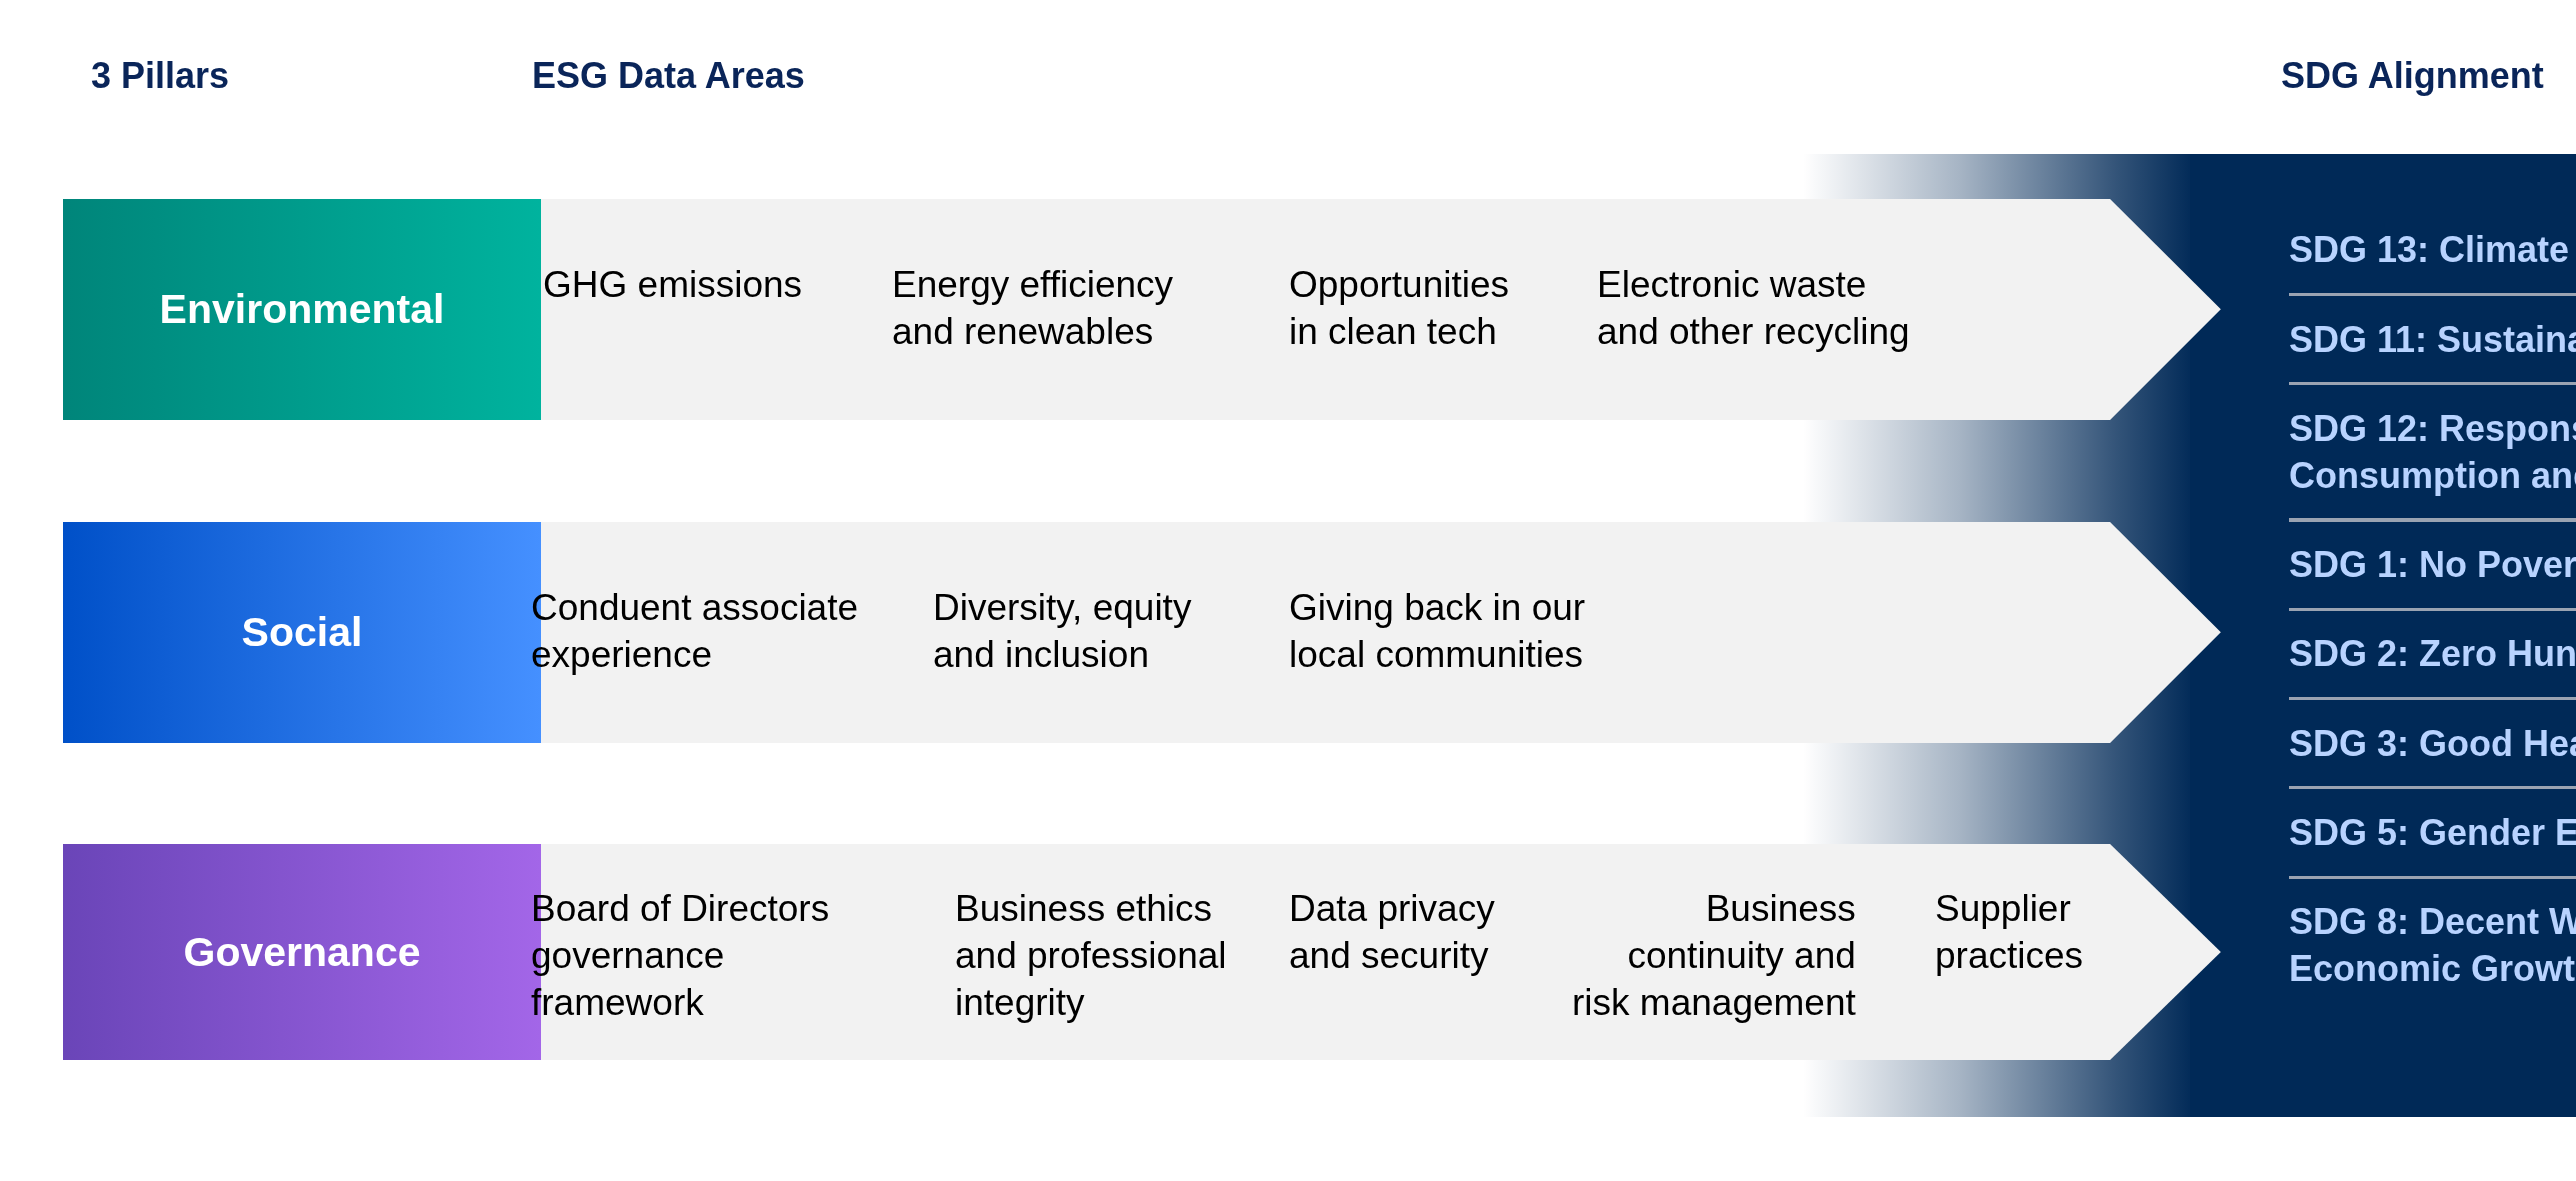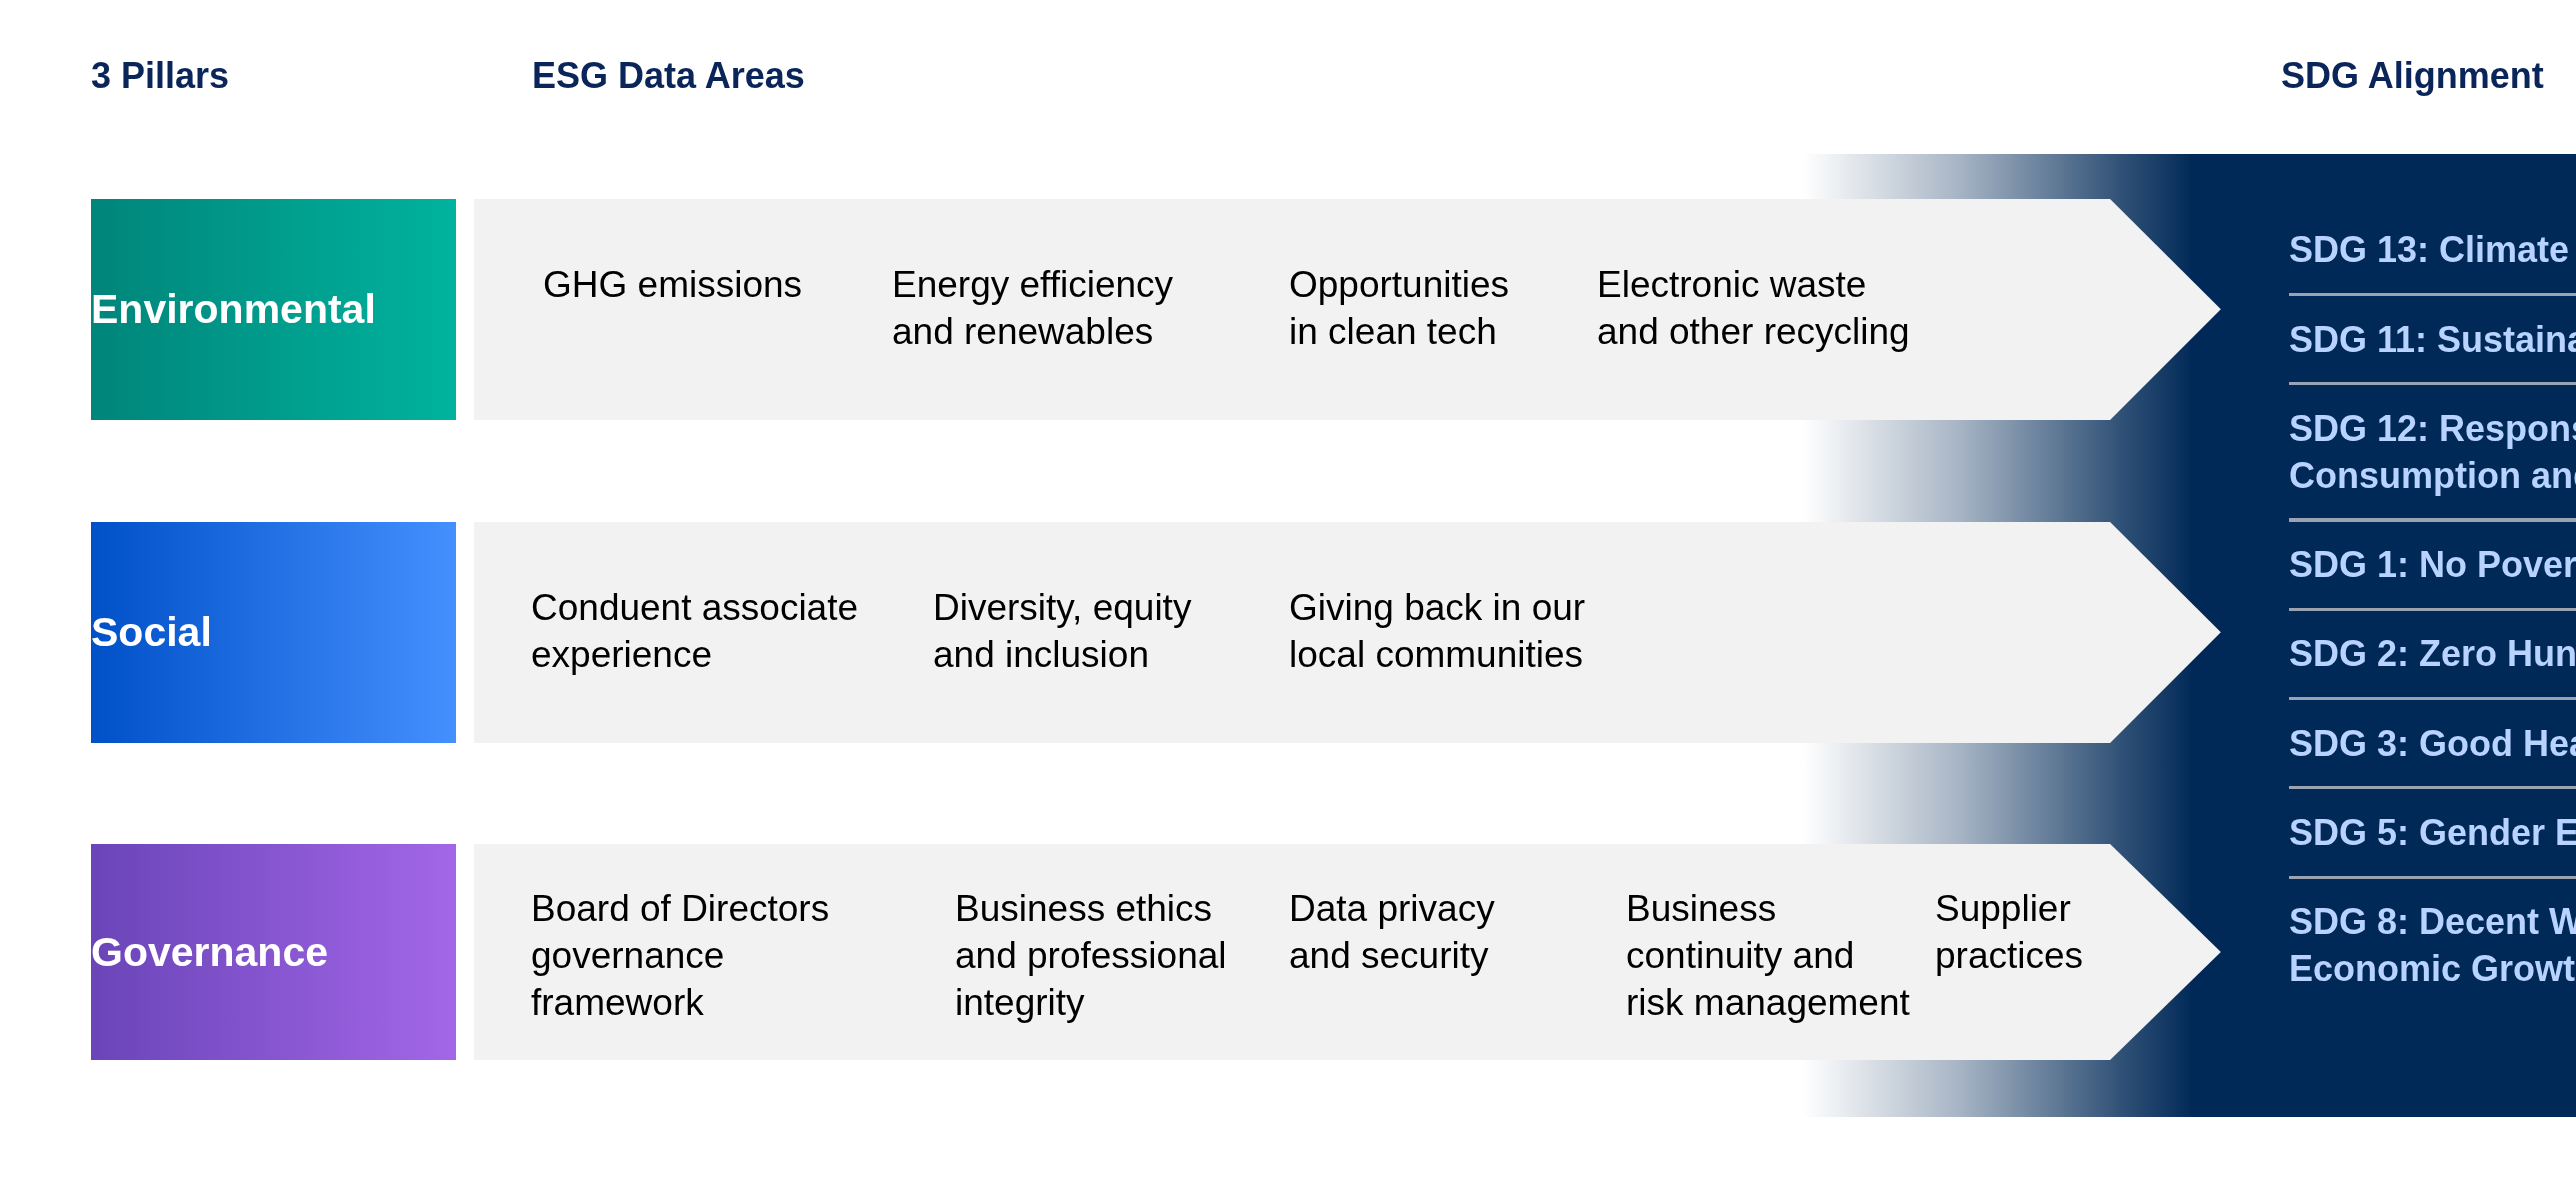--- a/index.html
+++ b/index.html
@@ -1,21 +1,21 @@
 <!DOCTYPE html>
 <html style="font-size:8.2px"><head>
 <meta charset="utf-8">
 <style>
   html,body{margin:0;padding:0;}
   body{width:3091px;height:1182px;position:relative;background:#ffffff;overflow:hidden;font-family:"Liberation Sans",sans-serif;}
   .hdr{position:absolute;top:54px;font-weight:bold;font-size:36px;color:#0a2559;white-space:nowrap;line-height:1.2;}
   .panel-fade{position:absolute;left:1803px;top:154px;width:392px;height:963px;background:linear-gradient(to right,rgba(0,41,87,0) 0%,rgba(0,41,87,0.35) 40%,rgba(0,41,87,0.8) 80%,#002957 100%);}
   .panel{position:absolute;left:2190px;top:154px;width:840px;height:963px;background:#002957;}
   .row{position:absolute;left:63px;}
-  .pillar{position:absolute;left:0;top:0;width:365px;height:100%;display:flex;align-items:center;color:#fff;font-weight:bold;font-size:41px;margin-left:28px;}
+  .pillar{position:absolute;left:0;top:0;width:478px;height:100%;display:flex;align-items:center;justify-content:center;color:#fff;font-weight:bold;font-size:41px;}
   .band{position:absolute;left:411px;top:0;height:100%;background:#f2f2f2;}
   .item{position:absolute;font-size:37px;color:#000;line-height:47px;white-space:pre-line;}
   .sdg-list{position:absolute;left:2289px;top:216px;width:644px;}
   .sdg{color:#b8d3ff;font-weight:bold;font-size:36px;line-height:47px;white-space:pre-line;}
   .sdg-div{height:3.1px;background:#9aa3b2;width:644px;}
 </style>
 </head>
 <body>
 
 <div class="hdr" style="left:91px;">3 Pillars</div>
@@ -64,21 +64,21 @@
     <span>Governance</span>
   </div>
   <div class="item" style="left:468px;top:41px;">Board of Directors
 governance
 framework</div>
   <div class="item" style="left:892px;top:41px;">Business ethics
 and professional
 integrity</div>
   <div class="item" style="left:1226px;top:41px;">Data privacy
 and security</div>
-  <div class="item" style="left:1563px;top:41px;">Business
+  <div class="item" style="left:1509px;top:41px;text-align:right;">Business
 continuity and
 risk management</div>
   <div class="item" style="left:1872px;top:41px;">Supplier
 practices</div>
 </div>
 
 <div class="sdg-list">
   <div class="sdg" style="padding:10.3px 0 19.6px;">SDG 13: Climate Action</div>
   <div class="sdg-div"></div>
   <div class="sdg" style="padding:19.6px 0 19.6px;">SDG 11: Sustainable Cities</div>

